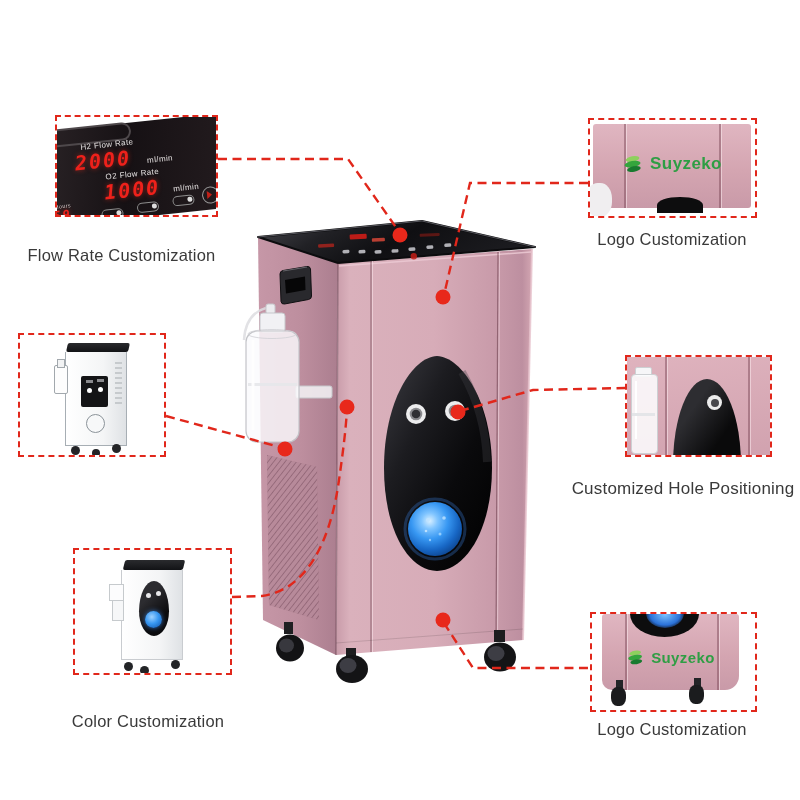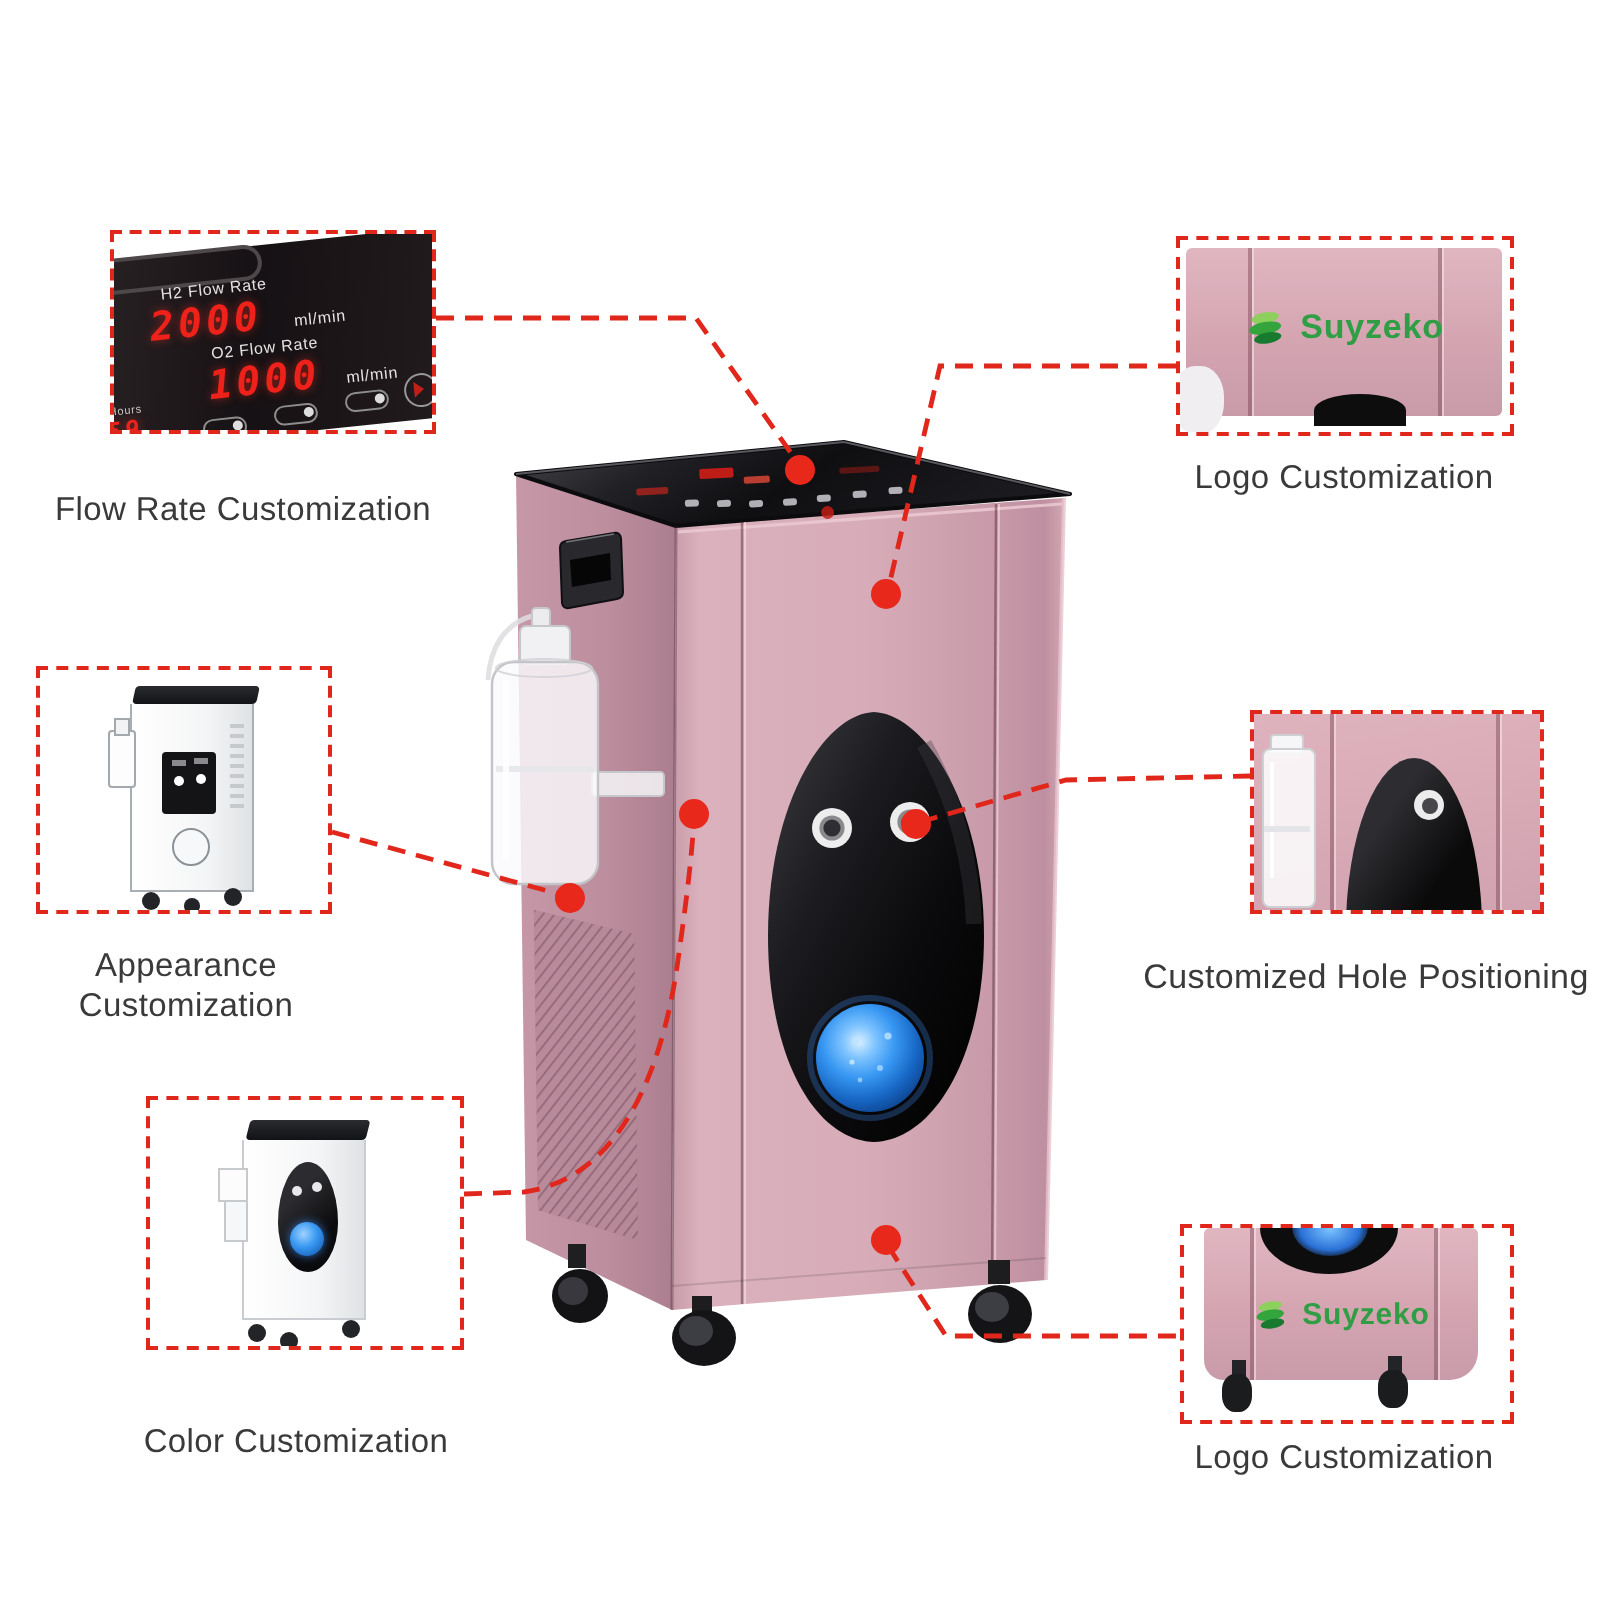--- a/index.html
+++ b/index.html
@@ -257,21 +257,20 @@
                background:repeating-linear-gradient(180deg,#c6cacd 0 2px,transparent 2px 5px);"></div>
         </div>
         <div style="position:absolute;left:-8px;top:22px;width:12px;height:27px;border:1px solid #a2a8ad;background:#fdfdfd;border-radius:2px;"></div>
         <div style="position:absolute;left:-5px;top:16px;width:6px;height:7px;border:1px solid #a2a8ad;background:#f2f3f4;"></div>
         <div class="wheel" style="left:9px;top:103px;width:9px;height:9px;"></div>
         <div class="wheel" style="left:30px;top:106px;width:8px;height:8px;"></div>
         <div class="wheel" style="left:50px;top:101px;width:9px;height:9px;"></div>
       </div>
     </div>
   </div>
-  <div class="label" style="left:0px;top:473px;width:186px;">Appearance Customization</div>
 
   <div class="box" style="left:625px;top:355px;width:147px;height:102px;">
     <div class="art" style="background:linear-gradient(170deg,#dfb3be 0%,#d1a2af 100%);">
       <div class="seam" style="left:38px;">
           <i></i>
         </div>
       <div class="seam" style="right:20px;">
           <i></i>
         </div>
       <div style="position:absolute;left:8px;top:10px;width:15px;height:8px;background:#f6f6f8;border:1px solid #cdd0d3;border-radius:2px;"></div>

